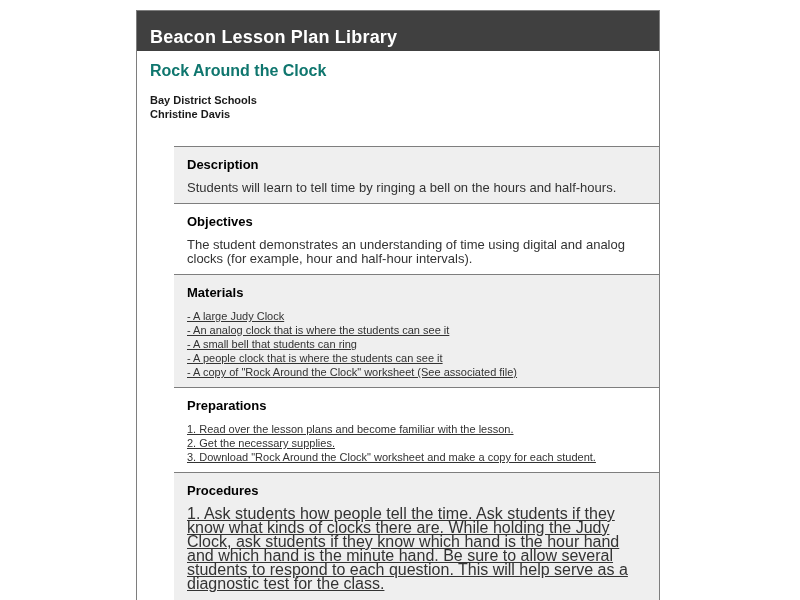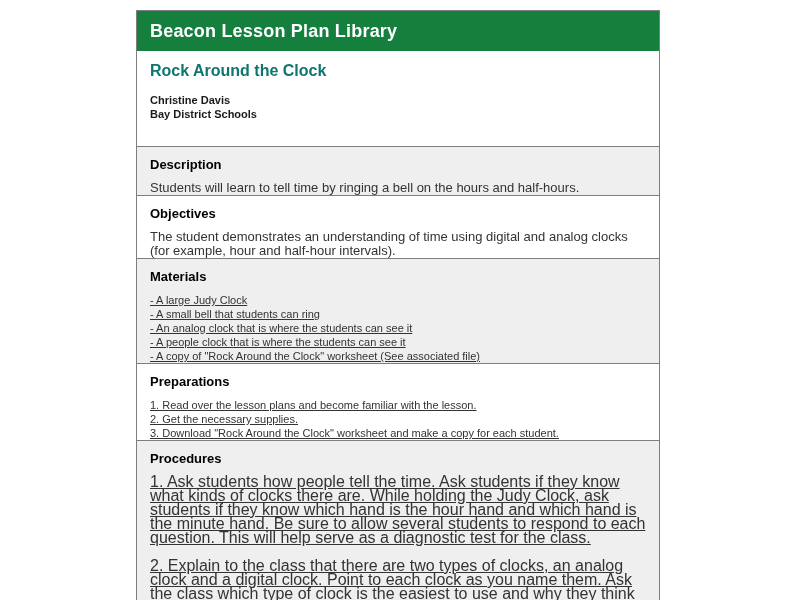--- a/index.html
+++ b/index.html
@@ -11,25 +11,25 @@
   }
   .document {
     position: absolute;
     left: 136px; top: 10px;
     width: 524px;
     background: #ffffff;
     border: 1px solid #7e7e7e;
     border-bottom: none;
   }
   .header-bar {
-    background: #15803d;
+    background: #404040;
     height: 40px;
     display: flex;
-    align-items: center;
-    padding: 8px 13px;
+    align-items: flex-start;
+    padding: 16px 13px;
   }
   .header-bar .site-title {
     color: #ffffff;
     font-size: 18px;
     font-weight: bold;
     letter-spacing: 0.2px;
   }
   .title-block {
     background: #ffffff;
     padding: 11px 13px 25px 13px;
@@ -41,22 +41,23 @@
     margin-bottom: 13px;
   }
   .author-line {
     font-size: 11px;
     font-weight: bold;
     color: #1a1a1a;
     line-height: 14px;
   }
   .section {
     border-top: 1px solid #7e7e7e;
-    padding: 10px 13px 0 13px;
+    padding: 10px 13px 8px 13px;
     background: #ffffff;
+    margin-left: 37px;
   }
   .section.alt { background: #efefef; }
   .section-heading {
     font-size: 13px;
     font-weight: bold;
     color: #000000;
     margin-bottom: 9px;
   }
   .body-text {
     font-size: 13px;
@@ -82,39 +83,39 @@
 <body>
 
 <div class="document">
 
   <div class="header-bar">
     <span class="site-title">Beacon Lesson Plan Library</span>
   </div>
 
   <div class="title-block">
     <div class="lesson-title">Rock Around the Clock</div>
+    <div class="author-line">Bay District Schools</div>
     <div class="author-line">Christine Davis</div>
-    <div class="author-line">Bay District Schools</div>
   </div>
 
   <div class="section alt">
     <div class="section-heading">Description</div>
     <div class="body-text">Students will learn to tell time by ringing a bell on the hours and half-hours.</div>
   </div>
 
   <div class="section">
     <div class="section-heading">Objectives</div>
     <div class="body-text">The student demonstrates an understanding of time using digital and analog clocks (for example, hour and half-hour intervals).</div>
   </div>
 
   <div class="section alt">
     <div class="section-heading">Materials</div>
     <div class="line-item">- A large Judy Clock</div>
+    <div class="line-item">- An analog clock that is where the students can see it</div>
     <div class="line-item">- A small bell that students can ring</div>
-    <div class="line-item">- An analog clock that is where the students can see it</div>
     <div class="line-item">- A people clock that is where the students can see it</div>
     <div class="line-item">- A copy of "Rock Around the Clock" worksheet (See associated file)</div>
   </div>
 
   <div class="section">
     <div class="section-heading">Preparations</div>
     <div class="line-item">1. Read over the lesson plans and become familiar with the lesson.</div>
     <div class="line-item">2. Get the necessary supplies.</div>
     <div class="line-item">3. Download "Rock Around the Clock" worksheet and make a copy for each student.</div>
   </div>

